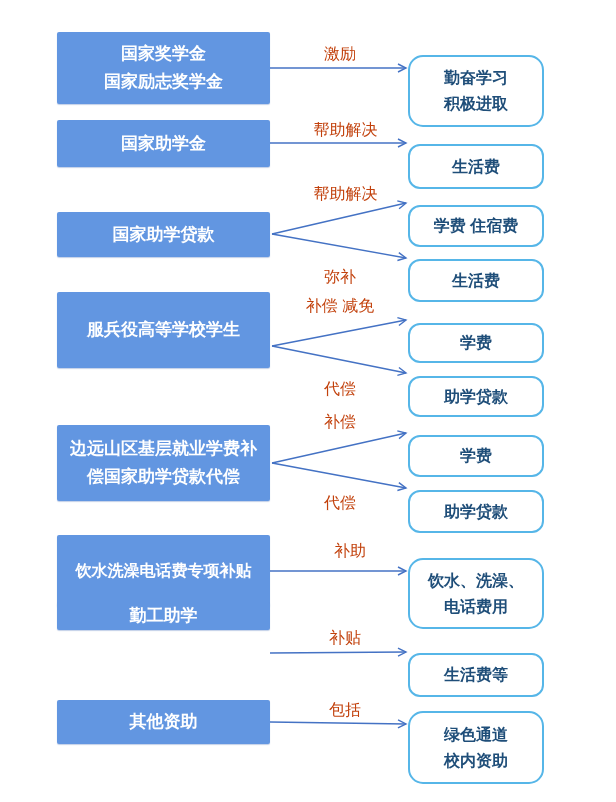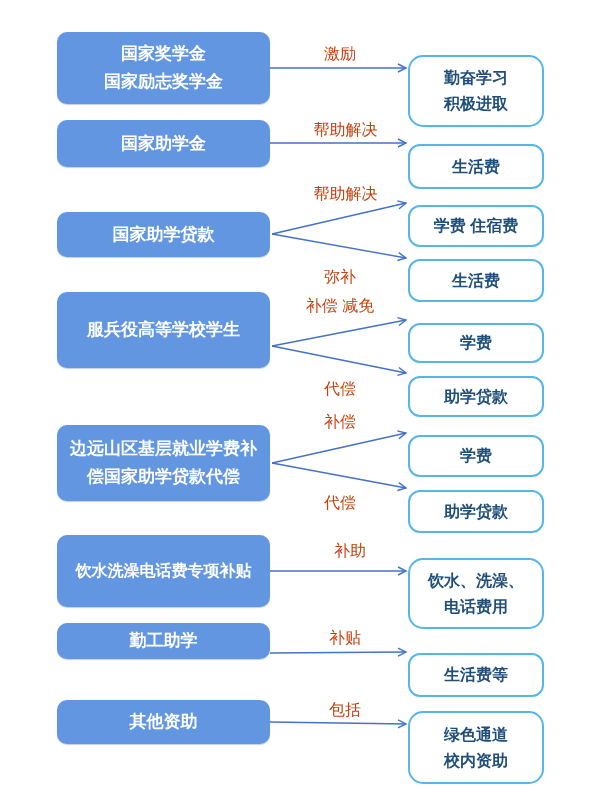--- a/index.html
+++ b/index.html
@@ -2,21 +2,21 @@
 <html><head>
 <meta charset="utf-8">
 <style>
   html,body{margin:0;padding:0;background:#ffffff;}
   body{font-family:"Liberation Sans","DejaVu Sans",sans-serif;}
   #canvas{position:relative;width:616px;height:802px;background:#ffffff;overflow:hidden;}
   svg.connectors{position:absolute;left:0;top:0;width:616px;height:802px;pointer-events:none;}
 
   .lbox{
     position:absolute;left:57px;width:213px;
-    background:#6296E1;border-radius:10px;
+    background:#6296E1;border-radius:2px;
     display:flex;flex-direction:column;align-items:center;justify-content:center;
     color:#ffffff;font-size:17px;font-weight:700;line-height:28px;
     text-align:center;box-sizing:border-box;
     box-shadow:0 1px 1px rgba(80,120,190,.35);
   }
   .rbox{
     position:absolute;left:408px;width:136px;
     background:#ffffff;border:2px solid #56B6E8;border-radius:12px;
     display:flex;flex-direction:column;align-items:center;justify-content:center;
     color:#1F4E79;font-size:16px;font-weight:700;line-height:26px;
@@ -110,21 +110,21 @@
 
   <div class="lbox" style="top:535px;height:72px;font-size:16px">
     <span>饮水洗澡电话费专项补贴</span>
   </div>
   <div class="clabel" style="left:300px;width:100px;top:541px">补助</div>
   <div class="rbox tall" style="top:535px;height:71px">
     <span>饮水、洗澡、</span>
     <span>电话费用</span>
   </div>
 
-  <div class="lbox" style="top:623px;height:36px">
+  <div class="lbox" style="top:602px;height:28px">
     <span>勤工助学</span>
   </div>
   <div class="clabel" style="left:295px;width:100px;top:628px">补贴</div>
   <div class="rbox" style="top:630px;height:44px">
     <span>生活费等</span>
   </div>
 
   <div class="lbox" style="top:700px;height:44px">
     <span>其他资助</span>
   </div>

